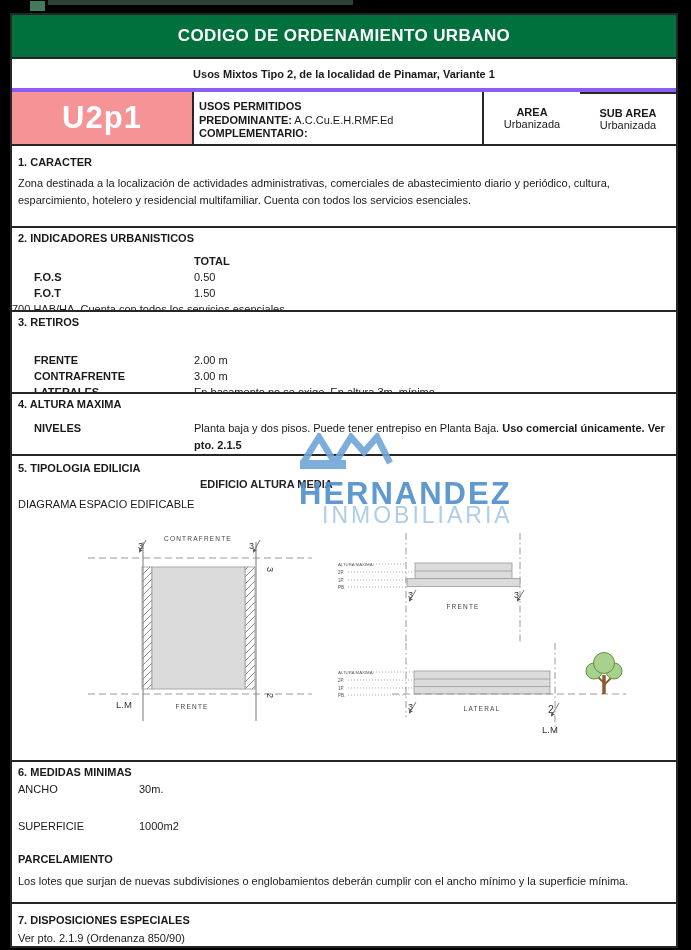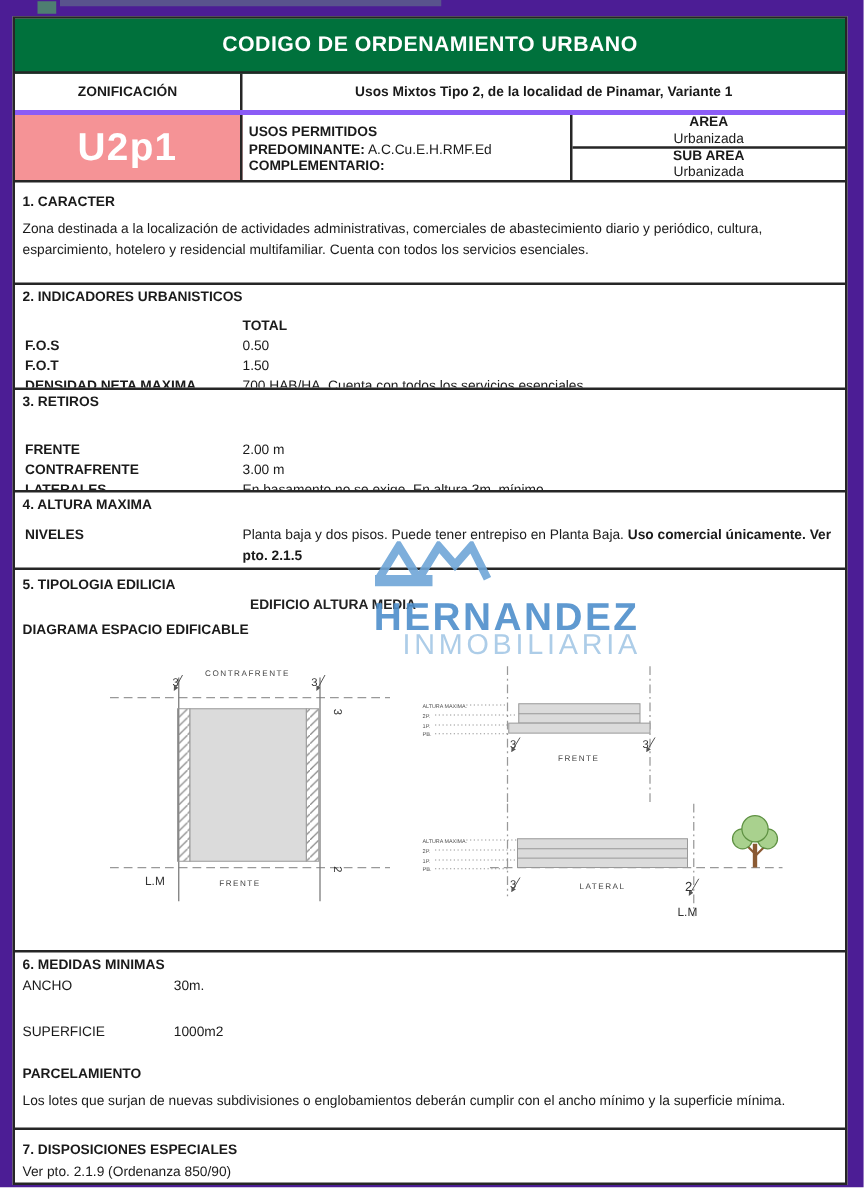--- a/index.html
+++ b/index.html
@@ -1,51 +1,51 @@
 <!DOCTYPE html>
 <html><head>
 <meta charset="utf-8">
 <style>
   html,body{margin:0;padding:0;background:#fff;}
-  .page{position:relative;width:691px;height:950px;background:#4c1d95;overflow:hidden;
+  .page{position:relative;width:691px;height:950px;background:#000000;overflow:hidden;
         font-family:"Liberation Sans",sans-serif;color:#1a1a1a;}
   
   .top-square{position:absolute;left:30px;top:1px;width:15px;height:10px;background:#4f8f6b;opacity:.85;}
   .top-smear{position:absolute;left:48px;top:0;width:305px;height:5px;background:rgba(110,165,130,.4);}
   
   .doc{position:absolute;left:10px;top:13px;width:668px;height:935px;box-sizing:border-box;
        border:2px solid #262626;background:#fff;}
   .doc *{box-sizing:border-box;}
   .title-bar{position:absolute;left:0;right:0;top:0;height:44px;background:#00713C;
              border-bottom:2px solid #262626;display:flex;align-items:center;justify-content:center;}
   .title-bar .t{color:#fff;font-size:17px;font-weight:bold;letter-spacing:.4px;}
   .zrow{position:absolute;left:0;right:0;top:44px;height:29px;display:flex;align-items:stretch;}
   .zcell-l{width:182px;border-right:2px solid #262626;display:flex;align-items:center;justify-content:center;
            font-size:11px;font-weight:bold;}
   .zcell-r{flex:1;display:flex;align-items:center;justify-content:center;font-size:11px;font-weight:bold;}
   .urow{position:absolute;left:0;right:0;top:73px;height:56px;border-top:4px solid #8b5cf6;display:flex;}
   .ucell-pink{width:182px;border-right:2px solid #262626;background:#F59396;display:flex;
               align-items:center;justify-content:center;}
   .ucell-pink .code{color:#fff;font-size:31px;font-weight:bold;letter-spacing:1px;}
   .ucell-mid{flex:1;padding:8px 6px 0 5px;font-size:11px;line-height:13.5px;}
-  .ucell-right{width:220px;border-left:2px solid #262626;display:flex;flex-direction:column;}
+  .ucell-right{width:194px;border-left:2px solid #262626;display:flex;flex-direction:row;}
   .ucell-right .half{flex:1;display:flex;flex-direction:column;align-items:center;justify-content:center;
                      font-size:11px;line-height:12.5px;}
   .ucell-right .half + .half{border-top:2px solid #262626;}
   .hb{font-weight:bold;}
   .section{position:absolute;left:0;right:0;border-top:2px solid #262626;overflow:hidden;}
   .sec-title{font-size:11px;font-weight:bold;padding:4px 0 0 6px;line-height:13px;}
   .para{font-size:11px;line-height:16.5px;padding:0 10px 0 6px;}
   .frow{display:flex;font-size:11px;line-height:16px;}
-  .frow .lbl{width:182px;padding-left:8px;font-weight:bold;flex:none;}
+  .frow .lbl{width:182px;padding-left:22px;font-weight:bold;flex:none;}
   .frow .lbl2{width:127px;padding-left:6px;font-weight:normal;flex:none;}
   .frow .val{flex:1;padding-right:10px;}
   .niv .val{line-height:17px;}
   .subtitle-ed{position:absolute;left:188px;top:22px;font-size:11px;font-weight:bold;color:#222;}
-  .diagram-lbl{position:absolute;left:6px;top:42px;font-size:11px;font-weight:bold;}
+  .diagram-lbl{position:absolute;left:6px;top:42px;font-size:11px;font-weight:normal;}
   .diag-svg{position:absolute;left:68px;top:69px;}
   svg{font-family:"Liberation Sans",sans-serif;}
   
   .wm{position:absolute;z-index:5;opacity:.9;pointer-events:none;}
   .wm-l1{left:299px;top:476px;font-size:31px;font-weight:bold;letter-spacing:2px;color:#4E8FCB;}
   .wm-l2{left:322px;top:502px;font-size:23px;font-weight:normal;letter-spacing:3px;color:#A5C8E6;}
   .wm-logo{left:298px;top:433px;}
 </style>
 </head>
 <body>
@@ -55,21 +55,20 @@
   <div class="top-square"></div>
   <div class="top-smear"></div>
 
   <div class="doc">
 
     <div class="title-bar">
       <span class="t">CODIGO DE ORDENAMIENTO URBANO</span>
     </div>
 
     <div class="zrow">
-      <div class="zcell-l">ZONIFICACIÓN</div>
       <div class="zcell-r">Usos Mixtos Tipo 2, de la localidad de Pinamar, Variante 1</div>
     </div>
 
     <div class="urow">
       <div class="ucell-pink">
         <span class="code">U2p1</span>
       </div>
       <div class="ucell-mid">
         <div class="hb">USOS PERMITIDOS</div>
         <div><span class="hb">PREDOMINANTE:</span><span> A.C.Cu.E.H.RMF.Ed</span></div>
@@ -100,21 +99,20 @@
       </div>
       <div class="frow">
         <div class="lbl">F.O.S</div>
         <div class="val">0.50</div>
       </div>
       <div class="frow">
         <div class="lbl">F.O.T</div>
         <div class="val">1.50</div>
       </div>
       <div class="frow">
-        <div class="lbl">DENSIDAD NETA  MAXIMA</div>
         <div class="val">700 HAB/HA. Cuenta con todos los servicios esenciales</div>
       </div>
     </div>
 
     <div class="section" style="top:295px;height:82px;">
       <div class="sec-title">3. RETIROS</div>
       <div class="frow" style="margin-top:23px;">
         <div class="lbl">FRENTE</div>
         <div class="val">2.00 m</div>
       </div>

